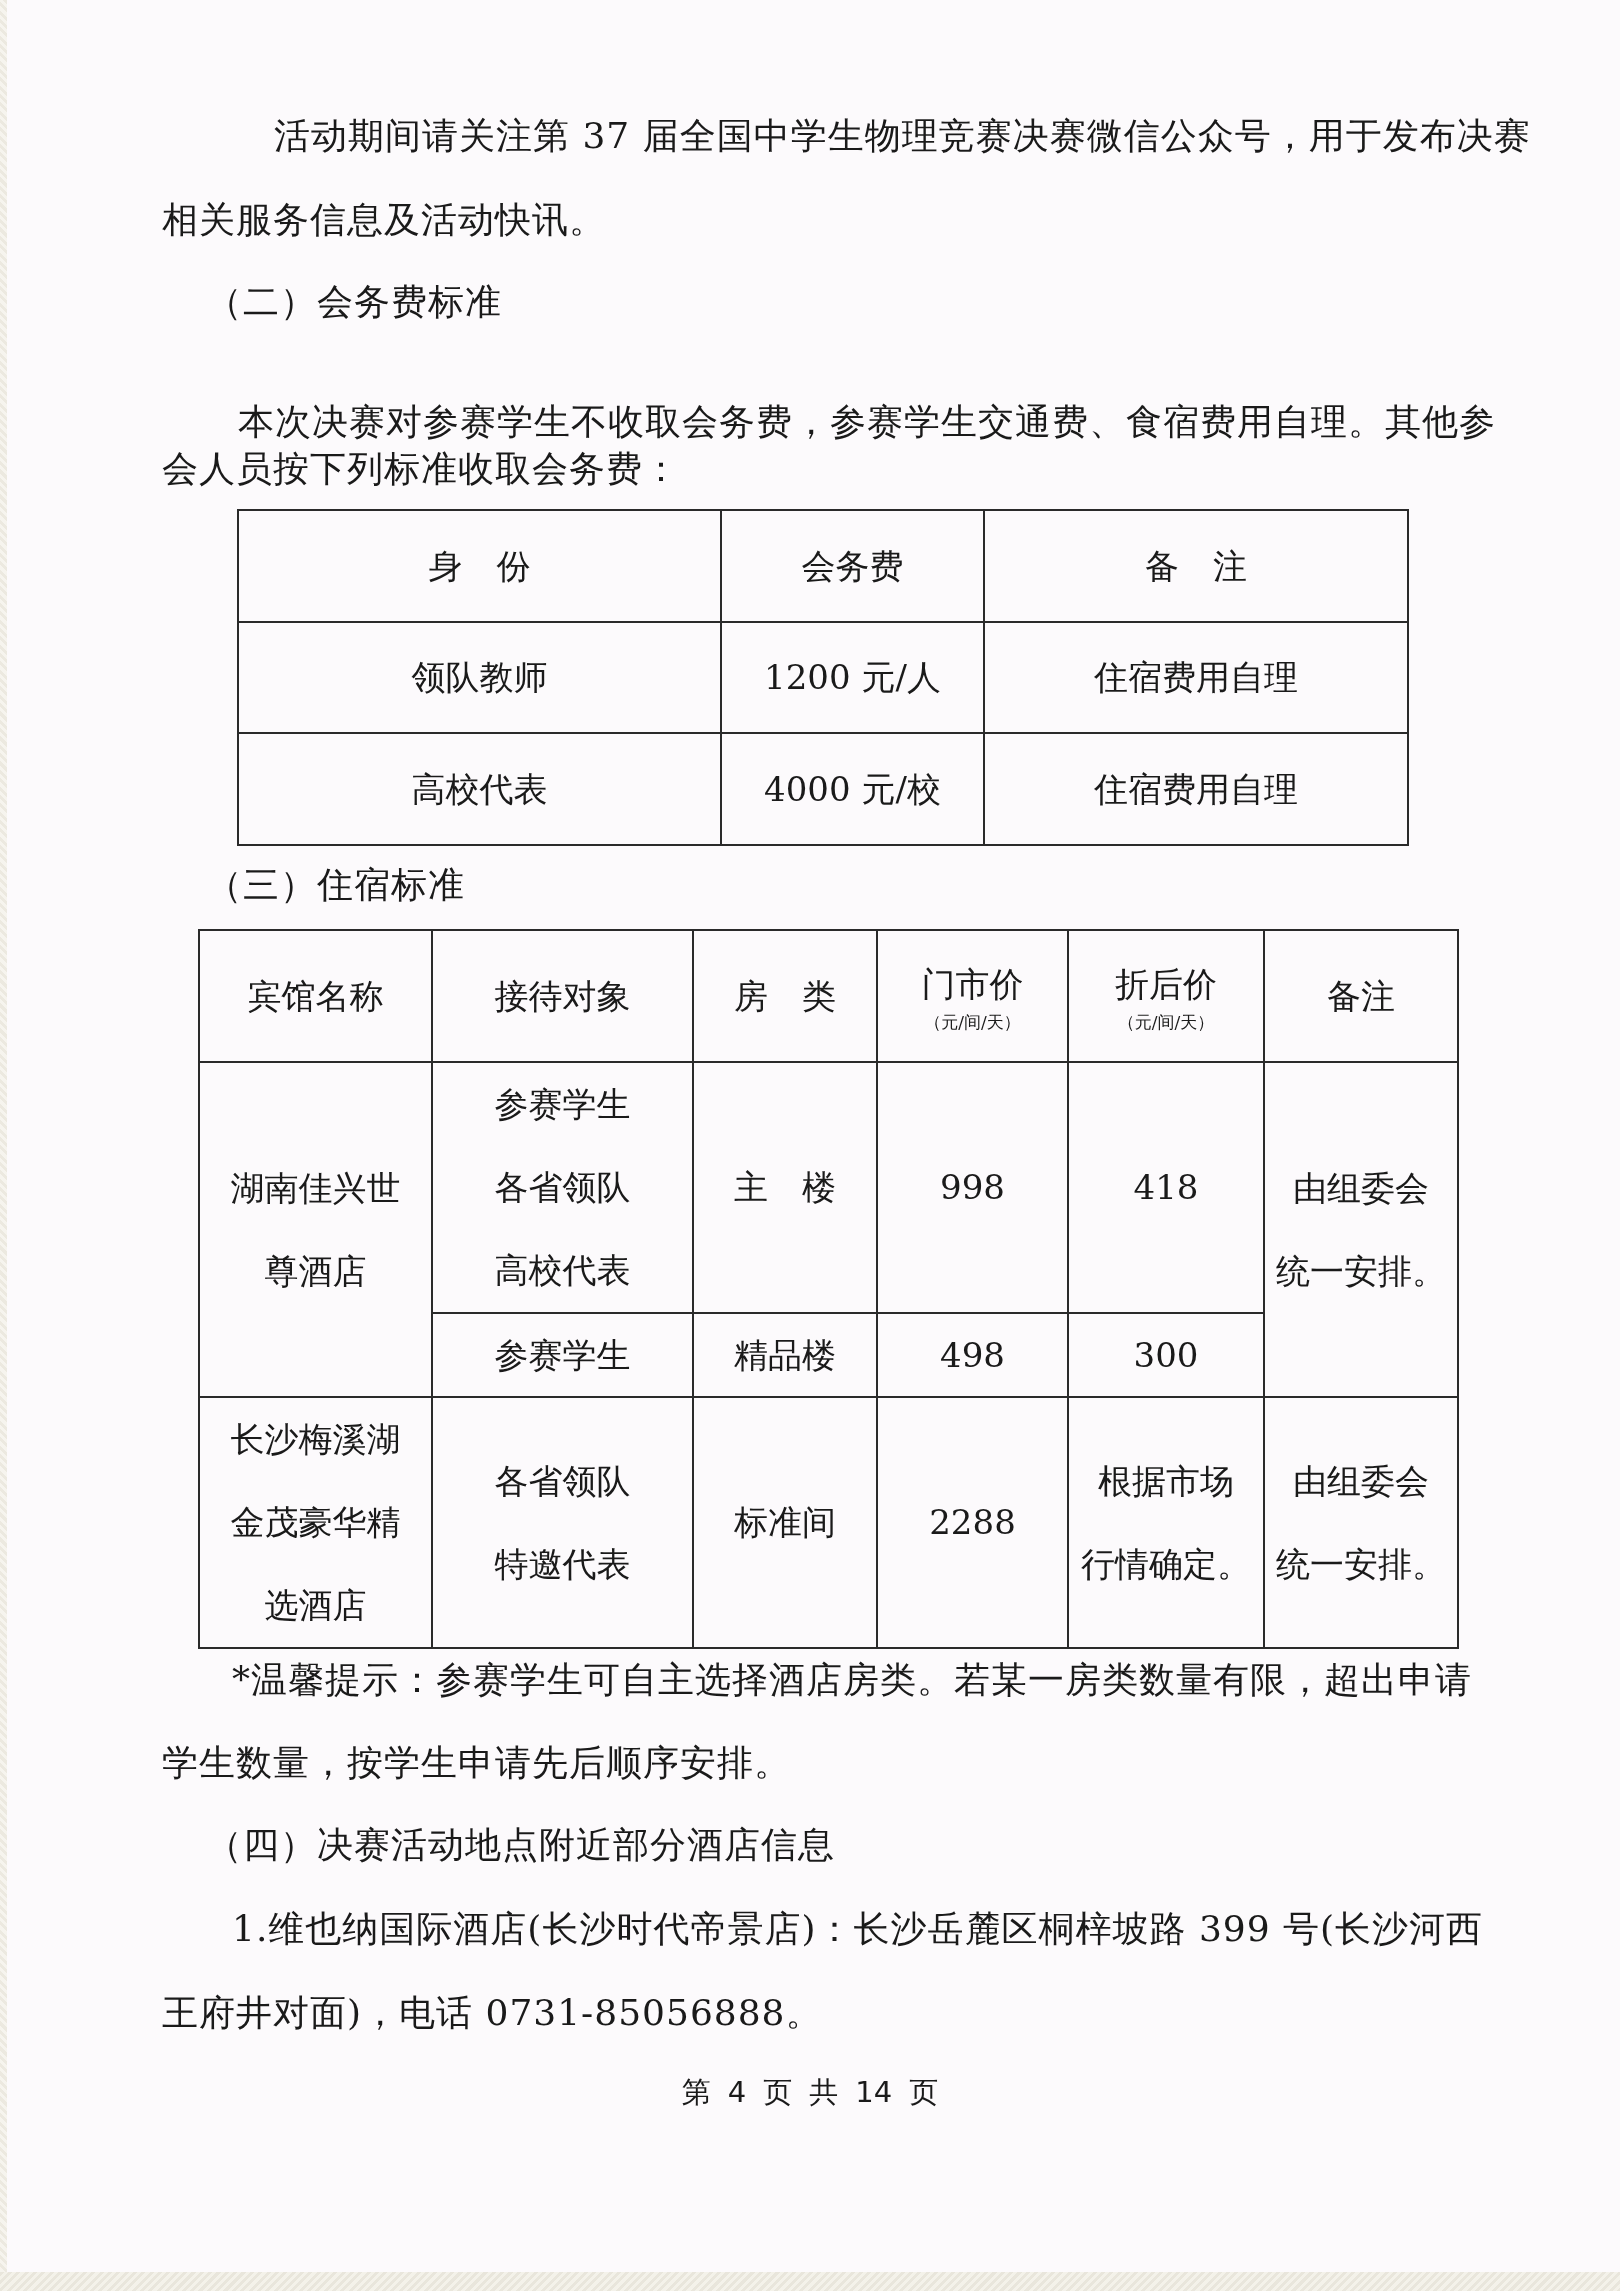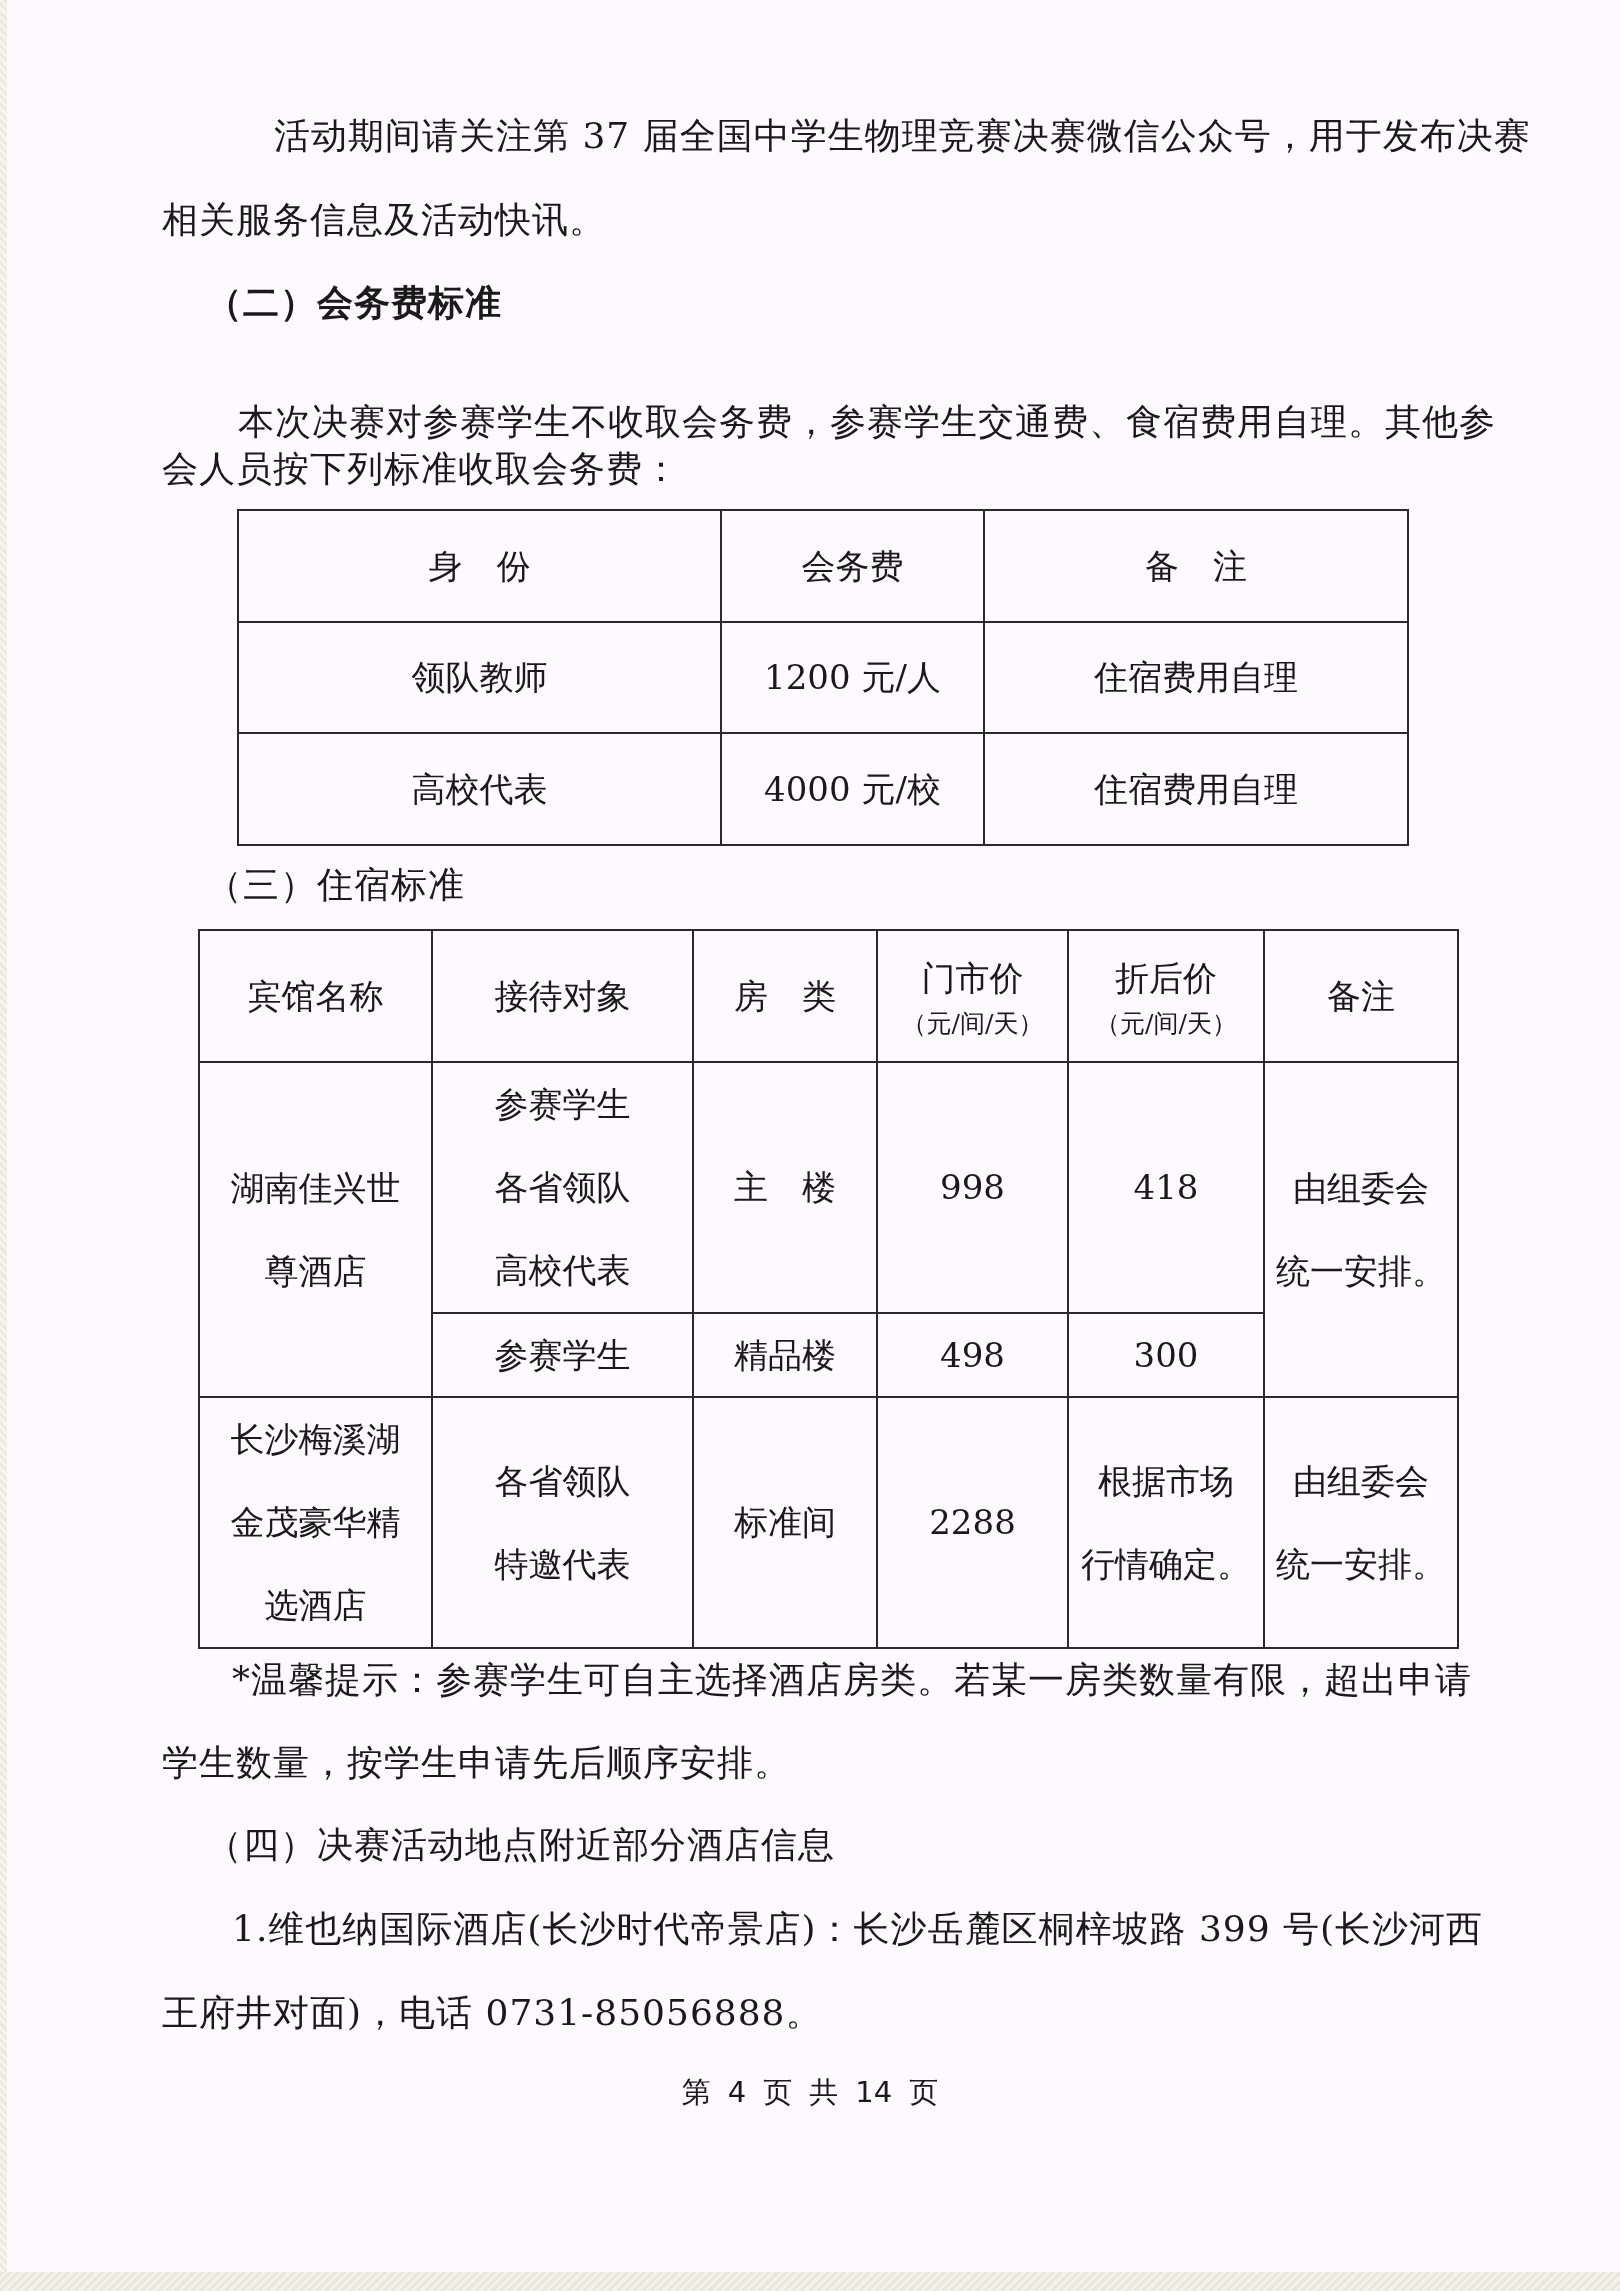--- a/index.html
+++ b/index.html
@@ -22,38 +22,38 @@
     letter-spacing: 1px;
   }
   table.grid {
     position: absolute; border-collapse: collapse; table-layout: fixed;
     font-size: 34px;
   }
   table.grid td {
     border: 2px solid #2a2a2a; text-align: center; vertical-align: middle;
     padding: 0; line-height: 1.6;
   }
-  .sub { display: block; font-size: 25px; line-height: 1.4; margin-top: 0; }
+  .sub { display: block; font-size: 17px; line-height: 1.4; margin-top: 0; }
   .stack span { display: block; line-height: 83px; }
   .footer {
     position: absolute; top: 2073px; left: 0; width: 100%; text-align: center;
     font-family: "DejaVu Sans", "Liberation Sans", sans-serif; font-size: 29px;
     word-spacing: 7.8px;
   }
 </style>
 </head>
 <body>
 
 <div class="page-edge-left"></div>
 <div class="page-edge-bottom"></div>
 
 <div class="para" style="left:238px; top:118px;margin-left:36px;">活动期间请关注第 37 届全国中学生物理竞赛决赛微信公众号，用于发布决赛</div>
 <div class="para" style="left:162px; top:202px;">相关服务信息及活动快讯。</div>
 
-<div class="para" style="left:206px; top:284px;font-weight:bold;">（二）会务费标准</div>
+<div class="para" style="left:206px; top:284px;">（二）会务费标准</div>
 
 <div class="para" style="left:238px; top:368px;margin-top:36px;">本次决赛对参赛学生不收取会务费，参赛学生交通费、食宿费用自理。其他参</div>
 <div class="para" style="left:162px; top:451px;">会人员按下列标准收取会务费：</div>
 
 <table class="grid" style="left:237px; top:509px; width:1170px; height:337px;">
   <colgroup>
       <col style="width:483px">
       <col style="width:263px">
       <col style="width:424px">
     </colgroup>

